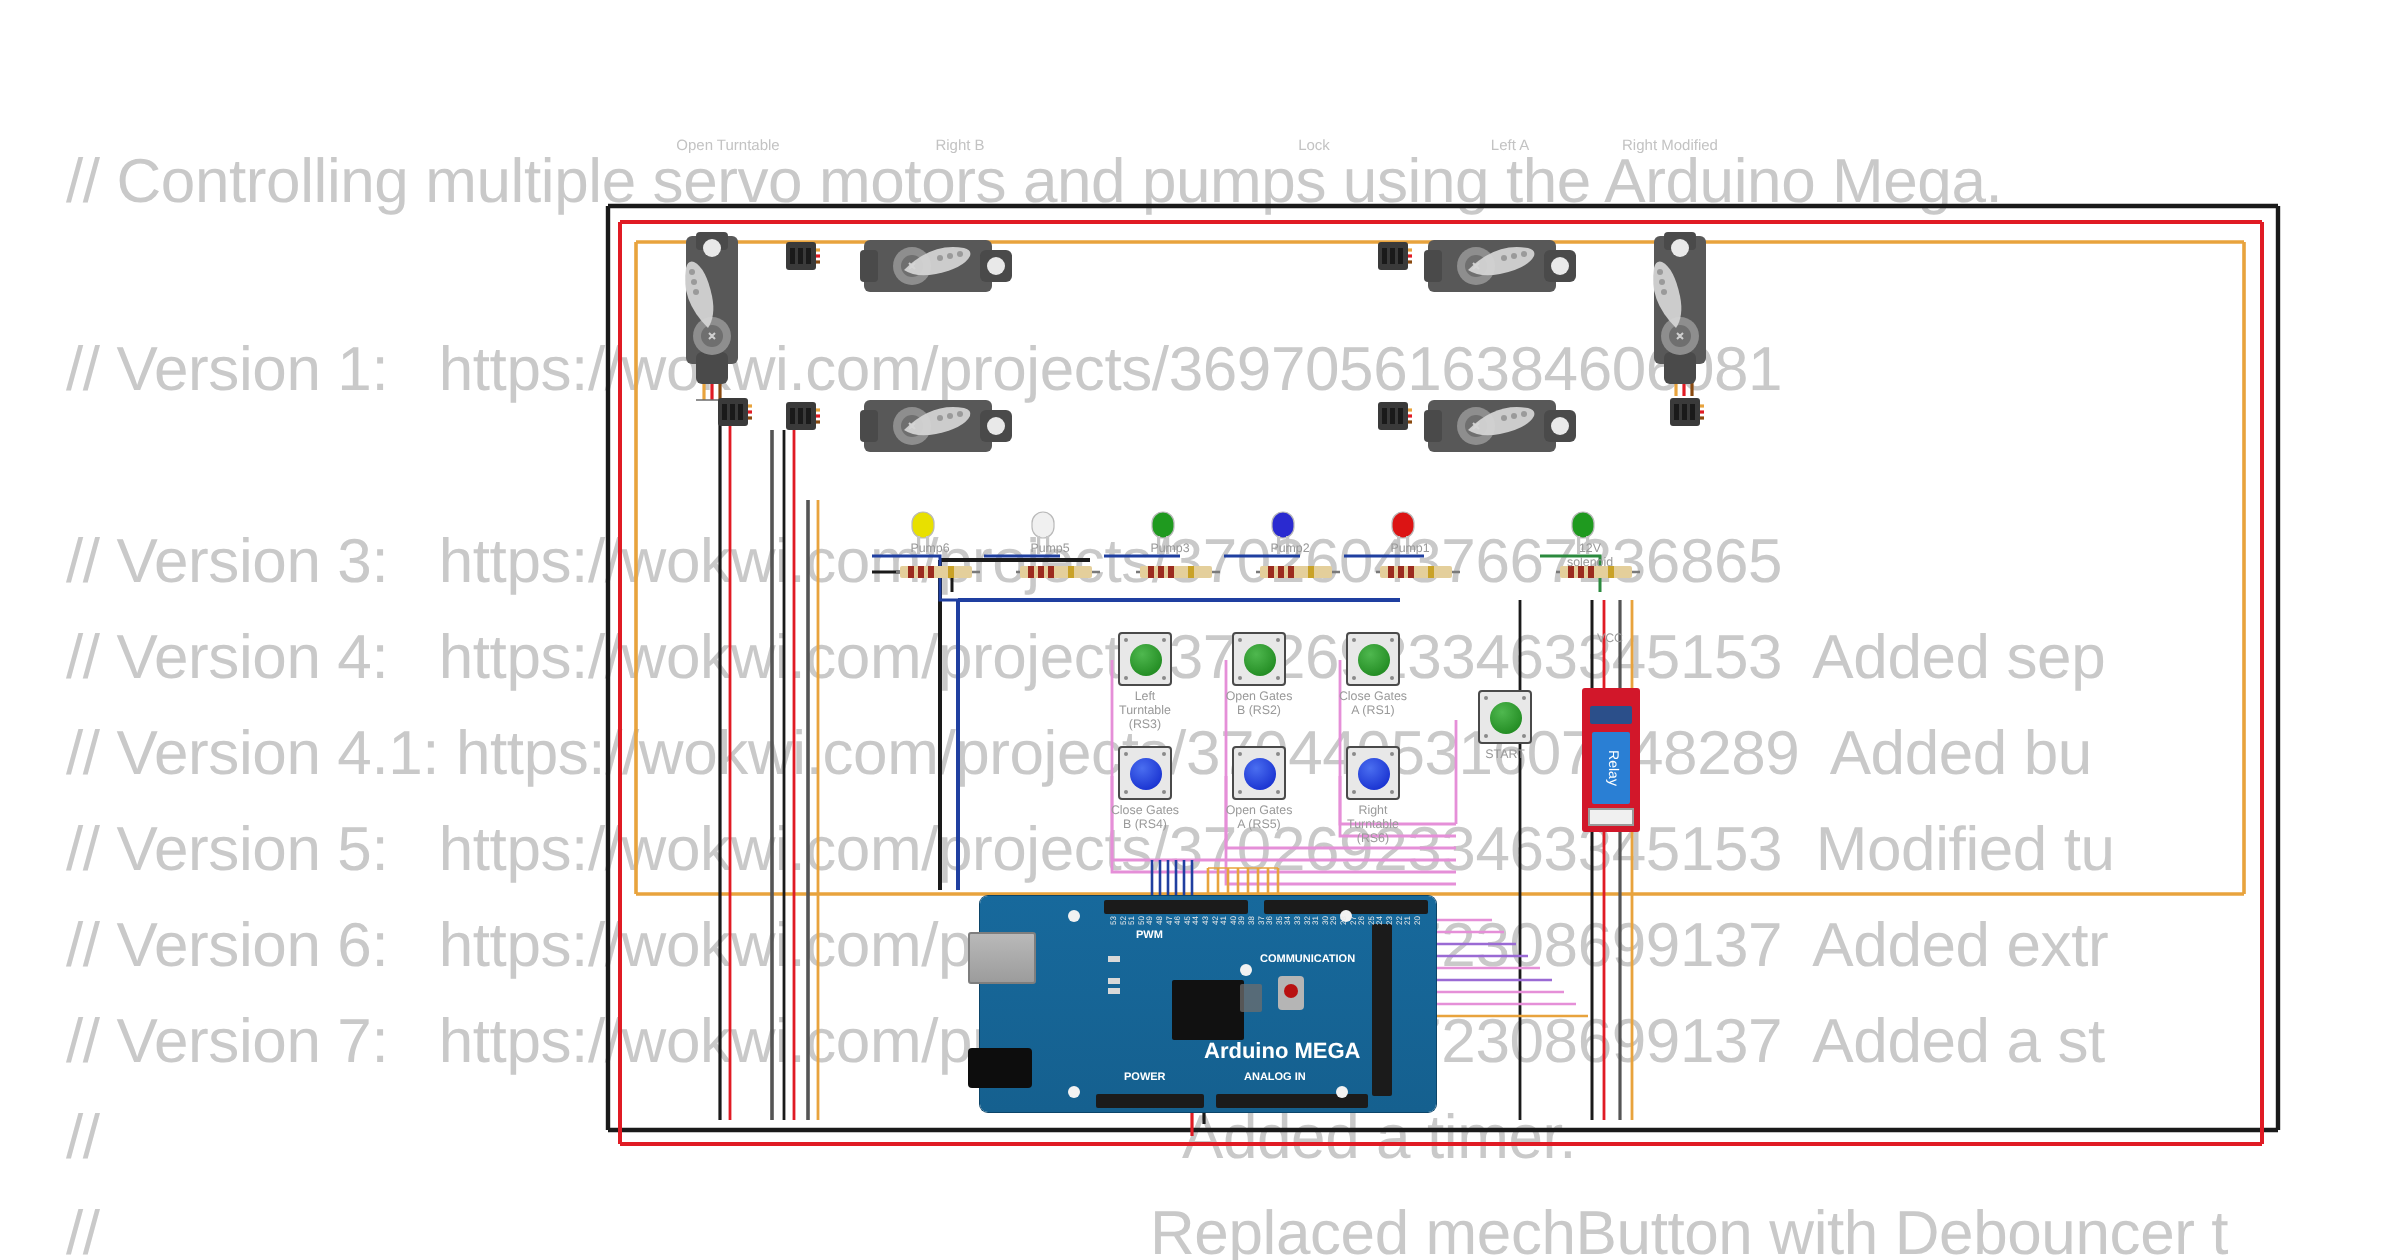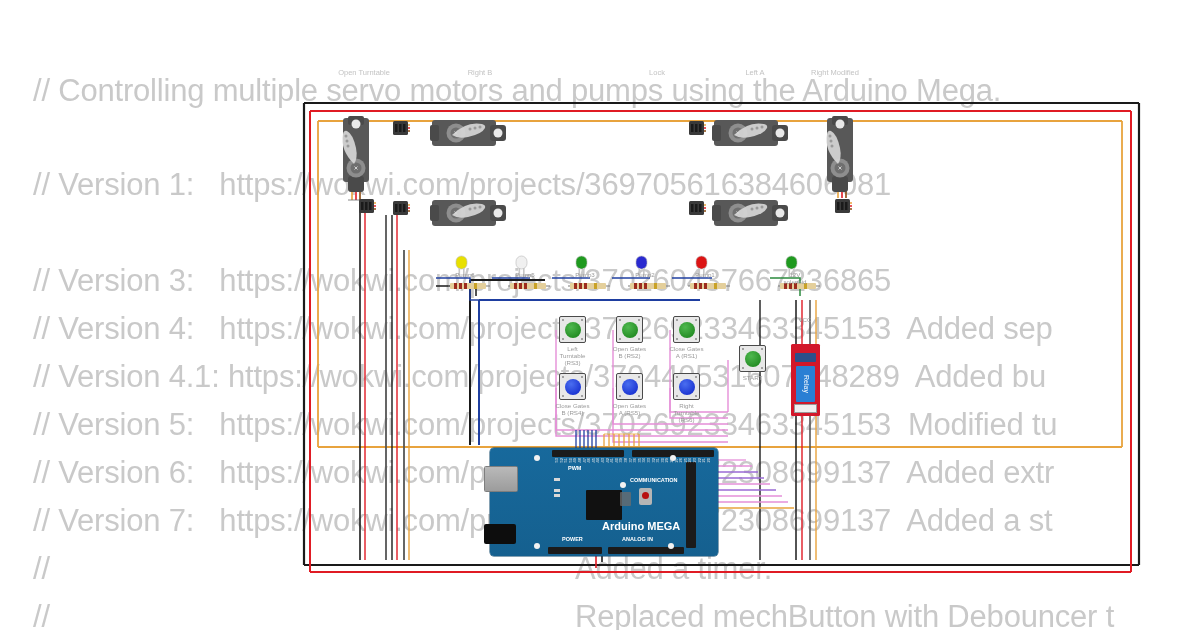--- a/index.html
+++ b/index.html
@@ -188,21 +188,21 @@
       <div class="code-line" style="left: 33px; top: 75px; color: rgb(201, 201, 201);">// Controlling multiple servo motors and pumps using the Arduino Mega.</div>
       <div class="code-line" style="left: 33px; top: 169px; color: rgb(201, 201, 201);">// Version 1:   https://wokwi.com/projects/369705616384606081</div>
       <div class="code-line" style="left: 33px; top: 265px; color: rgb(201, 201, 201);">// Version 3:   https://wokwi.com/projects/370260437667236865</div>
       <div class="code-line" style="left: 33px; top: 313px; color: rgb(201, 201, 201);">// Version 4:   https://wokwi.com/projects/370269233463345153  Added sep</div>
       <div class="code-line" style="left: 33px; top: 361px; color: rgb(201, 201, 201);">// Version 4.1: https://wokwi.com/projects/370440531607948289  Added bu</div>
       <div class="code-line" style="left: 33px; top: 409px; color: rgb(201, 201, 201);">// Version 5:   https://wokwi.com/projects/370269233463345153  Modified tu</div>
       <div class="code-line" style="left: 33px; top: 457px; color: rgb(201, 201, 201);">// Version 6:   https://wokwi.com/projects/370320472308699137  Added extr</div>
       <div class="code-line" style="left: 33px; top: 505px; color: rgb(201, 201, 201);">// Version 7:   https://wokwi.com/projects/370320472308699137  Added a st</div>
       <div class="code-line" style="left: 33px; top: 553px; color: rgb(201, 201, 201);">//</div>
       <div class="code-line" style="left: 33px; top: 601px; color: rgb(201, 201, 201);">//</div>
-      <div class="code-line" style="left: 575px; top: 553px; color: rgb(201, 201, 201);">Added a timer.</div>
+      <div class="code-line" style="left: 591px; top: 553px; color: rgb(201, 201, 201);">Added a timer.</div>
       <div class="code-line" style="left: 575px; top: 601px; color: rgb(201, 201, 201);">Replaced mechButton with Debouncer t</div>
     </div>
 
   <div id="diagram-layer">
     <svg width="1200" height="630" viewBox="0 0 1200 630">
       <g fill="none" stroke-linecap="butt">
 
         <path d="M304 103 H 1139" stroke="#1a1a1a" stroke-width="2.2"></path>
         <path d="M304 103 V 565" stroke="#1a1a1a" stroke-width="2.2"></path>
         <path d="M304 565 H 1139" stroke="#1a1a1a" stroke-width="2.2"></path>

